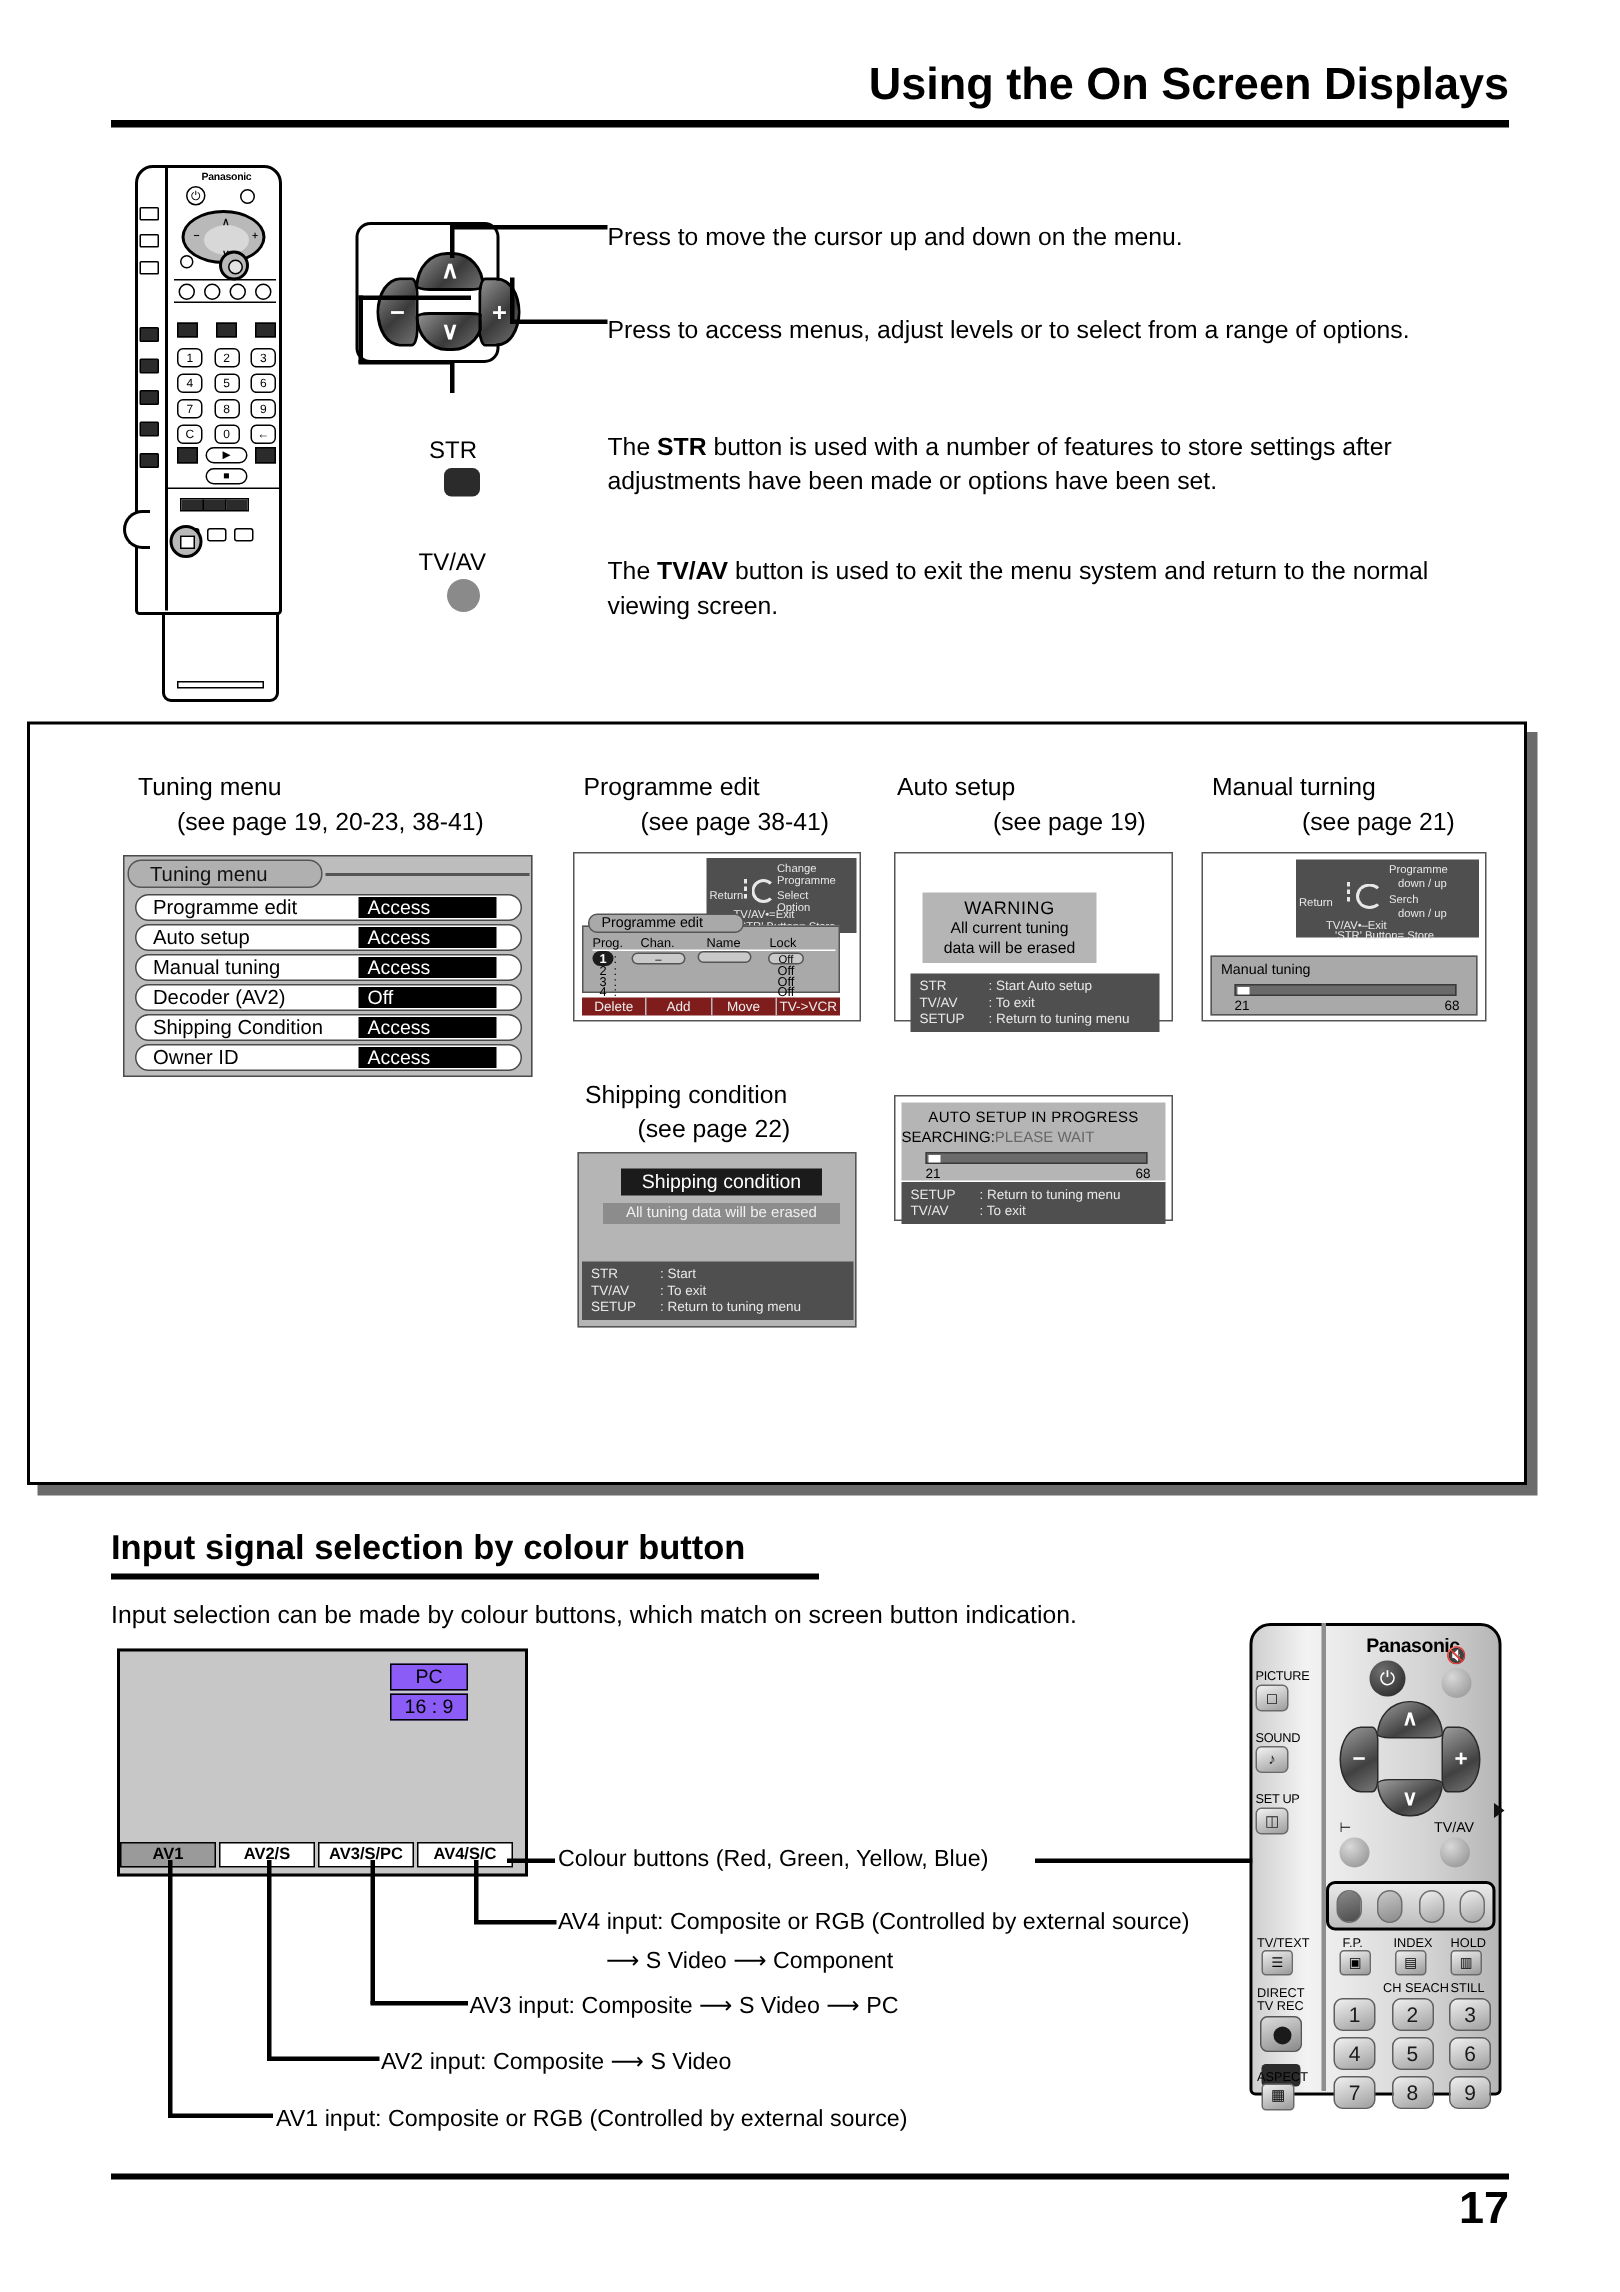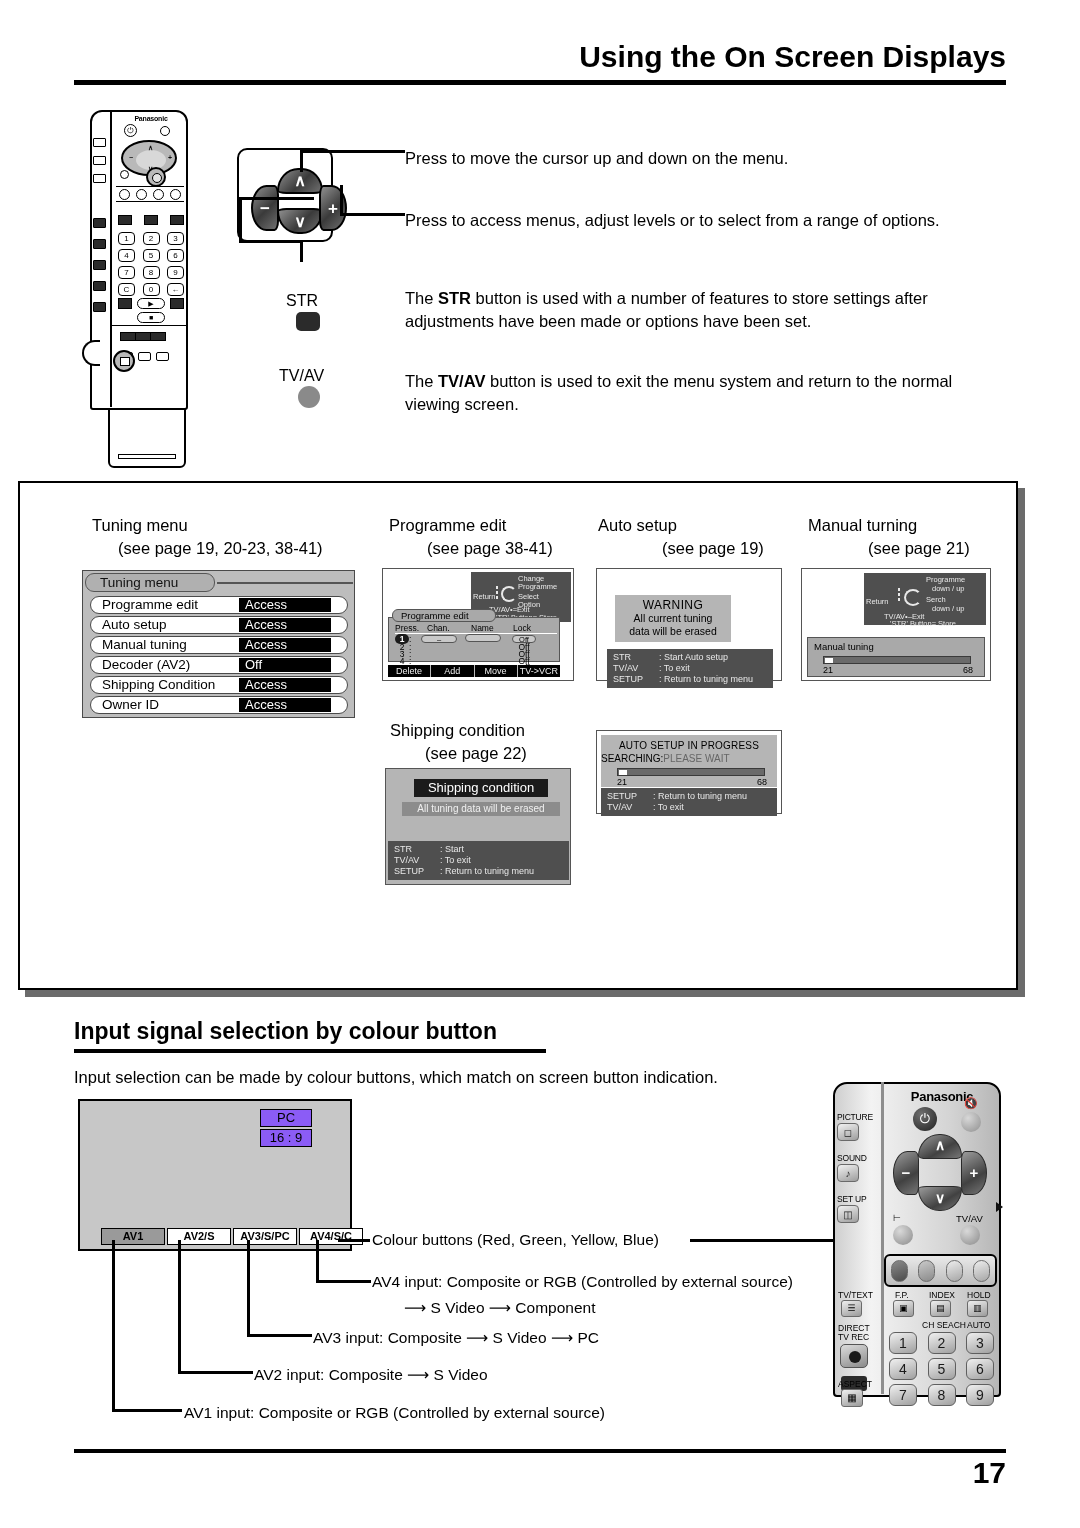--- a/index.html
+++ b/index.html
@@ -261,21 +261,21 @@
   .pe-rows .r .lk { width:30px; text-align:center; }
   .pe-rows .r.sel .n {
     background:#1b1b1b; color:#fff; border-radius:5px; font-weight:bold;
   }
   .pill {
     display:inline-block; border:1px solid #555; border-radius:6px;
     background:#c9c9c9; height:8px; line-height:7px; text-align:center; font-size:7.5px;
   }
   .pe-foot {
     position:absolute; left:5px; top:96px; width:172px; height:12px;
-    background:#000000; color:#eee; font-size:9px; line-height:12px;
+    background:#7f1d1d; color:#eee; font-size:9px; line-height:12px;
     display:flex; text-align:center;
   }
   .pe-foot span { flex:1; border-right:1px solid #bbb; }
   .pe-foot span:last-child { border-right:none; }
 
   
   .p-auto { left:596px; top:568px; width:186px; height:113px; }
   .warnbox {
     position:absolute; left:18px; top:26px; width:116px; height:47px;
     background:#b5b5b5; text-align:center; font-size:10.5px; line-height:13px; padding-top:4px;
@@ -329,21 +329,21 @@
   .tvscr {
     position:absolute; left:78px; top:1099px; width:274px; height:152px;
     border:2.6px solid #000; background:#c7c7c7;
   }
   .tag {
     position:absolute; background:#8b5cf6; border:1.6px solid #000;
     font-size:13px; line-height:16px; text-align:center;
   }
   .tag-pc { left:180px; top:8px; width:52px; height:18px; }
   .tag-169 { left:180px; top:28px; width:52px; height:18px; }
-  .avbar { position:absolute; left:21px; bottom:4px; width:262px; height:17px; display:flex; }
+  .avbar { position:absolute; left:0; bottom:4px; width:262px; height:17px; display:flex; }
   .avbtn {
     flex:1; border:1.4px solid #000; margin-right:2px;
     font-size:11px; font-weight:bold; line-height:14px; text-align:center; background:#fff;
   }
   .avbtn.dark { background:#9a9a9a; }
   .avbtn:last-child { margin-right:0; }
 
   
   .co { position:absolute; font-size:15.5px; line-height:22px; }
   .co-colour { left:372px; top:1229px; }
@@ -642,21 +642,21 @@
     <span class="lt" style="left:20px;top:41px">'STR' Button= Store</span>
     <span class="lt" style="left:30px;top:14px;width:16px;height:16px;border:2px solid #e8e8e8;border-radius:50%;border-right-color:#4f4f4f"></span>
     <span class="lt" style="left:25px;top:14px;width:2px;height:3px;background:#e8e8e8"></span>
     <span class="lt" style="left:25px;top:19px;width:2px;height:3px;background:#e8e8e8"></span>
     <span class="lt" style="left:25px;top:24px;width:2px;height:3px;background:#e8e8e8"></span>
   </div>
 
   <div class="pe-box">
     <div class="pe-tab">Programme edit</div>
     <div class="pe-hdr">
-      <span>Press.</span>
+      <span>Prog.</span>
       <span>Chan.</span>
       <span>Name</span>
       <span>Lock</span>
     </div>
     <div class="pe-rows">
       <div class="r sel" style="height:9px">
         <span class="n">1</span>
         <span class="c">:</span>
         <span class="ch"><span class="pill" style="width:36px">–</span></span>
         <span class="nm"><span class="pill" style="width:36px"></span></span>
@@ -872,21 +872,21 @@
   <div class="r2-aspbtn">▦</div>
 
   <div class="r2-lbl3 r2-fp">F.P.</div>
   <div class="r2-lbl3 r2-index">INDEX</div>
   <div class="r2-lbl3 r2-hold">HOLD</div>
   <div class="r2-ticon" style="left:60px">▣</div>
   <div class="r2-ticon" style="left:97px">▤</div>
   <div class="r2-ticon" style="left:134px">▥</div>
 
   <div class="r2-chseach">CH SEACH</div>
-  <div class="r2-still">AUTO</div>
+  <div class="r2-still">STILL</div>
 
   <div class="r2-keys">
     <div class="row">
       <div class="k">1</div>
       <div class="k">2</div>
       <div class="k">3</div>
     </div>
     <div class="row">
       <div class="k">4</div>
       <div class="k">5</div>

